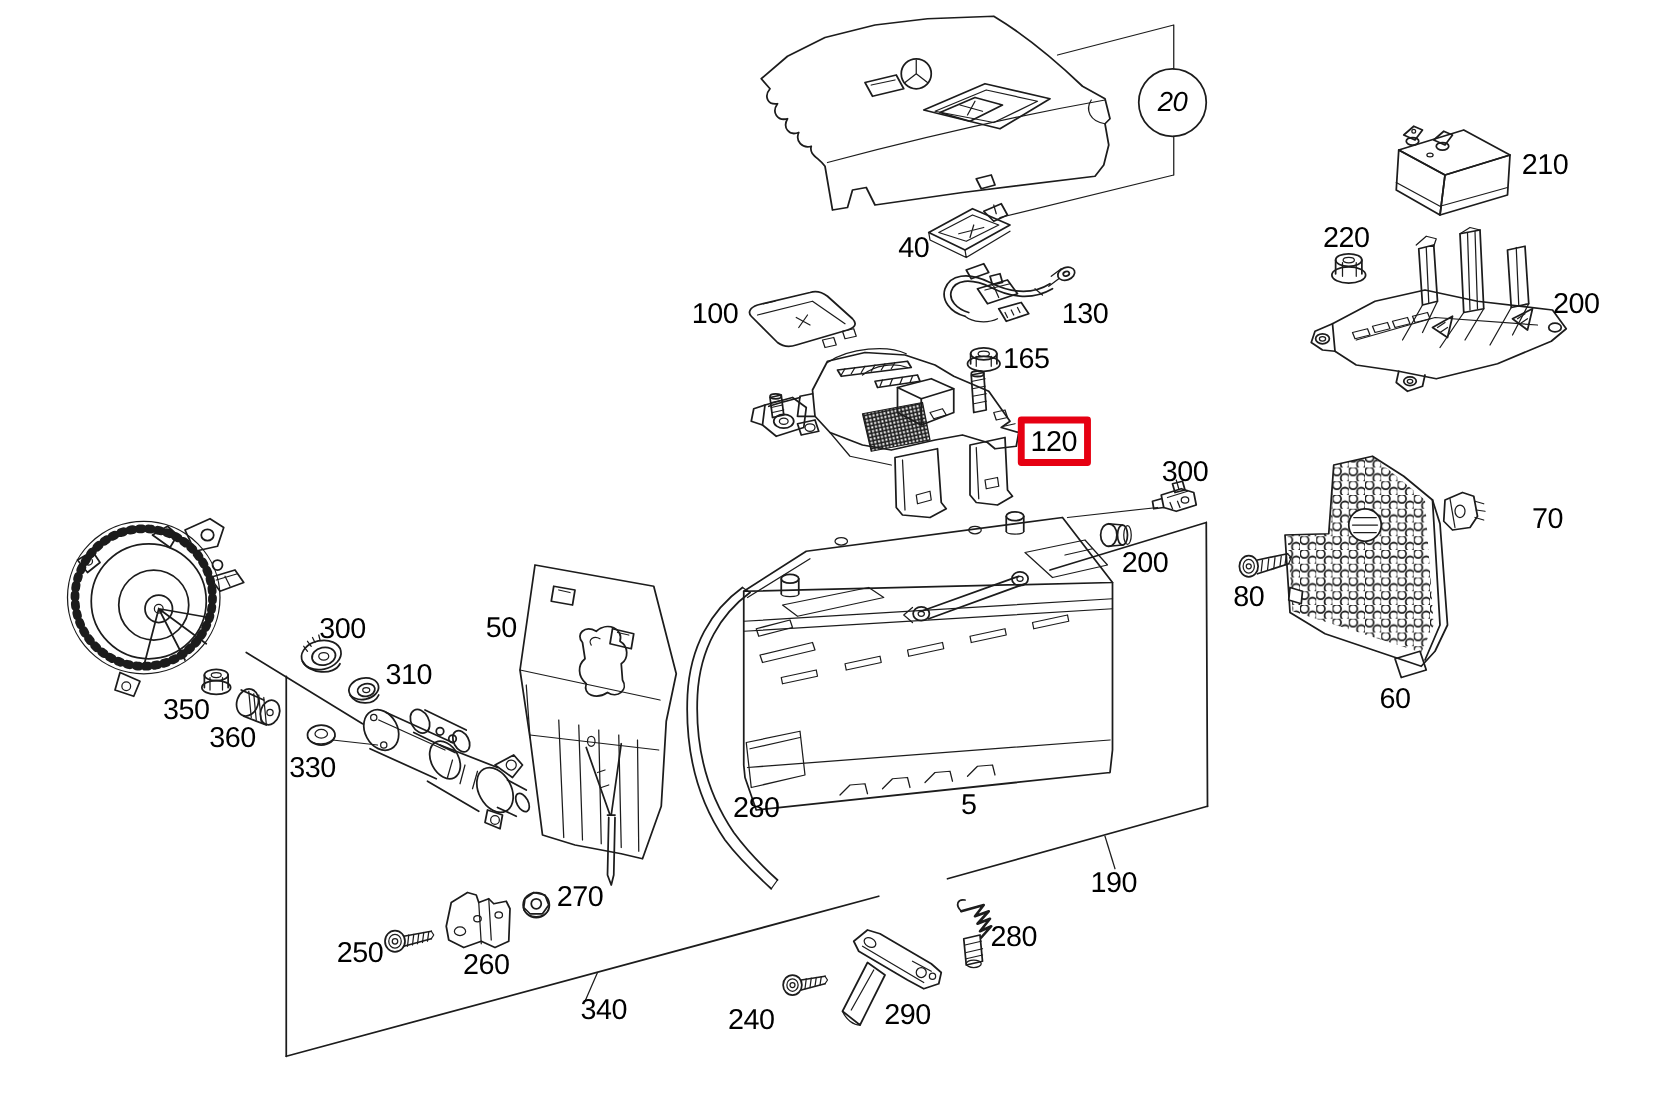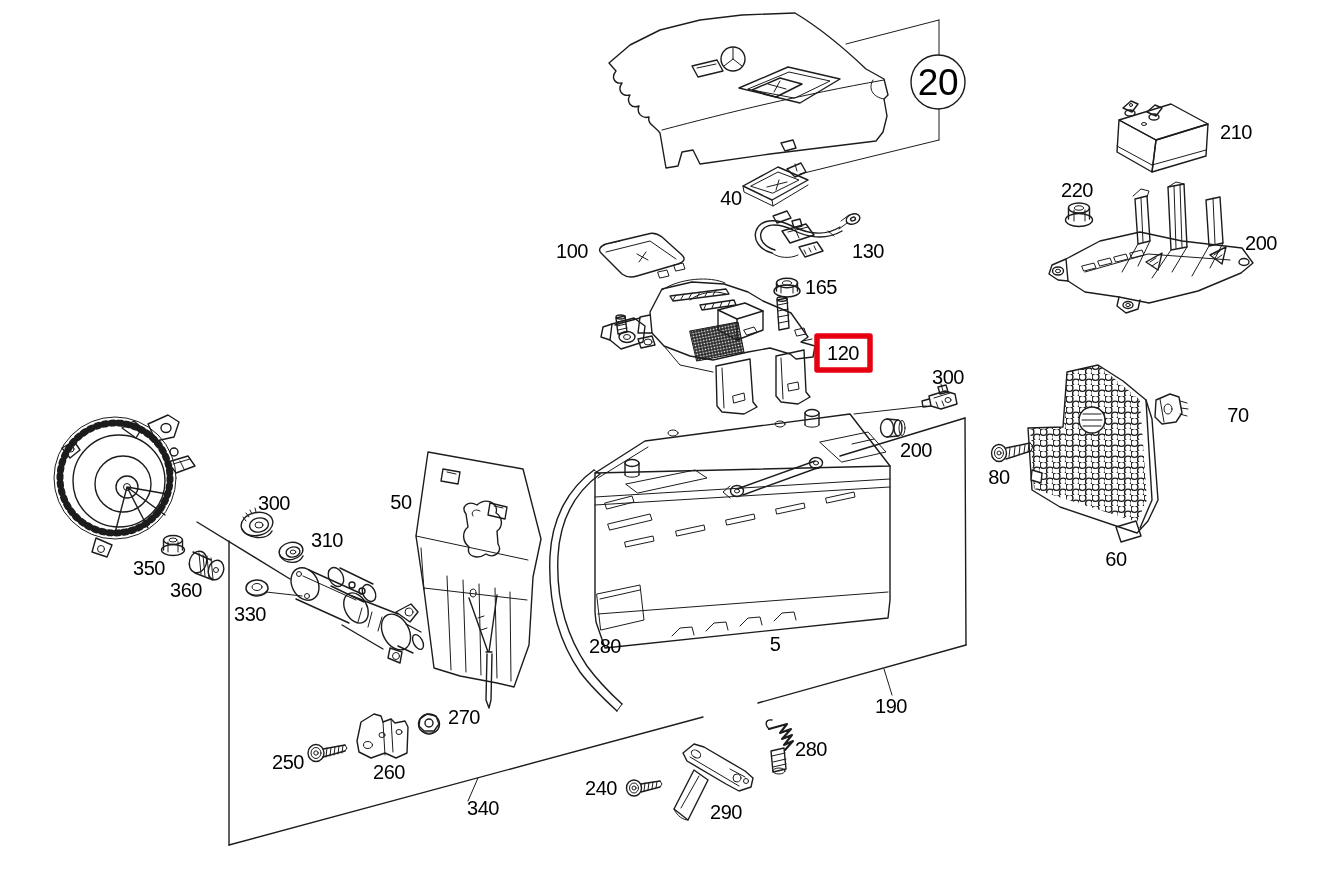--- a/index.html
+++ b/index.html
@@ -15,24 +15,24 @@
   }
   .diagram .thin  { stroke-width:1; }
   .diagram .bold  { stroke-width:2.1; }
   .diagram .fins  { stroke-dasharray:2.5 5; stroke-width:7; }
   .diagram .meshfill { fill:url(#mesh60); stroke:none; }
   .diagram .gridfill { fill:url(#mesh120); stroke:none; }
   .diagram .wfill { fill:#ffffff; }
   .diagram .highlight-rect { fill:#ffffff; stroke:#e60012; stroke-width:5.5; }
   .part-label {
     position:absolute; transform:translate(-50%,-50%);
-    font-size:20px; color:#000; white-space:nowrap; letter-spacing:-0.4px;
+    font-size:23px; color:#000; white-space:nowrap; letter-spacing:-0.4px;
     line-height:1; user-select:none;
   }
-  .circle-label { font-size:37px; }
+  .circle-label { font-size:22px;font-style:italic; }
 </style>
 </head>
 <body>
 
 <div class="stage">
 
 <svg class="diagram" width="1326" height="881" viewBox="0 0 1326 881">
   <defs>
     <pattern id="mesh60" width="13" height="11" patternUnits="userSpaceOnUse">
       <circle cx="3.5" cy="3" r="3.4" fill="none" stroke="#2a2a2a" stroke-width="0.8"></circle>
@@ -438,21 +438,21 @@
   <div class="part-label" style="left:843px;top:353px">120</div>
   <div class="part-label" style="left:868px;top:251px">130</div>
   <div class="part-label" style="left:605px;top:646px">280</div>
   <div class="part-label" style="left:891px;top:706px">190</div>
   <div class="part-label" style="left:821px;top:287px">165</div>
   <div class="part-label" style="left:948px;top:377px">300</div>
   <div class="part-label" style="left:916px;top:450px">200</div>
   <div class="part-label" style="left:1261px;top:243px">200</div>
   <div class="part-label" style="left:1236px;top:132px">210</div>
   <div class="part-label" style="left:1077px;top:190px">220</div>
-  <div class="part-label" style="left:601px;top:788px">240</div>
+  <div class="part-label" style="left:601px;top:816px">240</div>
   <div class="part-label" style="left:288px;top:762px">250</div>
   <div class="part-label" style="left:389px;top:772px">260</div>
   <div class="part-label" style="left:464px;top:717px">270</div>
   <div class="part-label" style="left:811px;top:749px">280</div>
   <div class="part-label" style="left:726px;top:812px">290</div>
   <div class="part-label" style="left:274px;top:503px">300</div>
   <div class="part-label" style="left:327px;top:540px">310</div>
   <div class="part-label" style="left:250px;top:614px">330</div>
   <div class="part-label" style="left:483px;top:808px">340</div>
   <div class="part-label" style="left:149px;top:568px">350</div>

